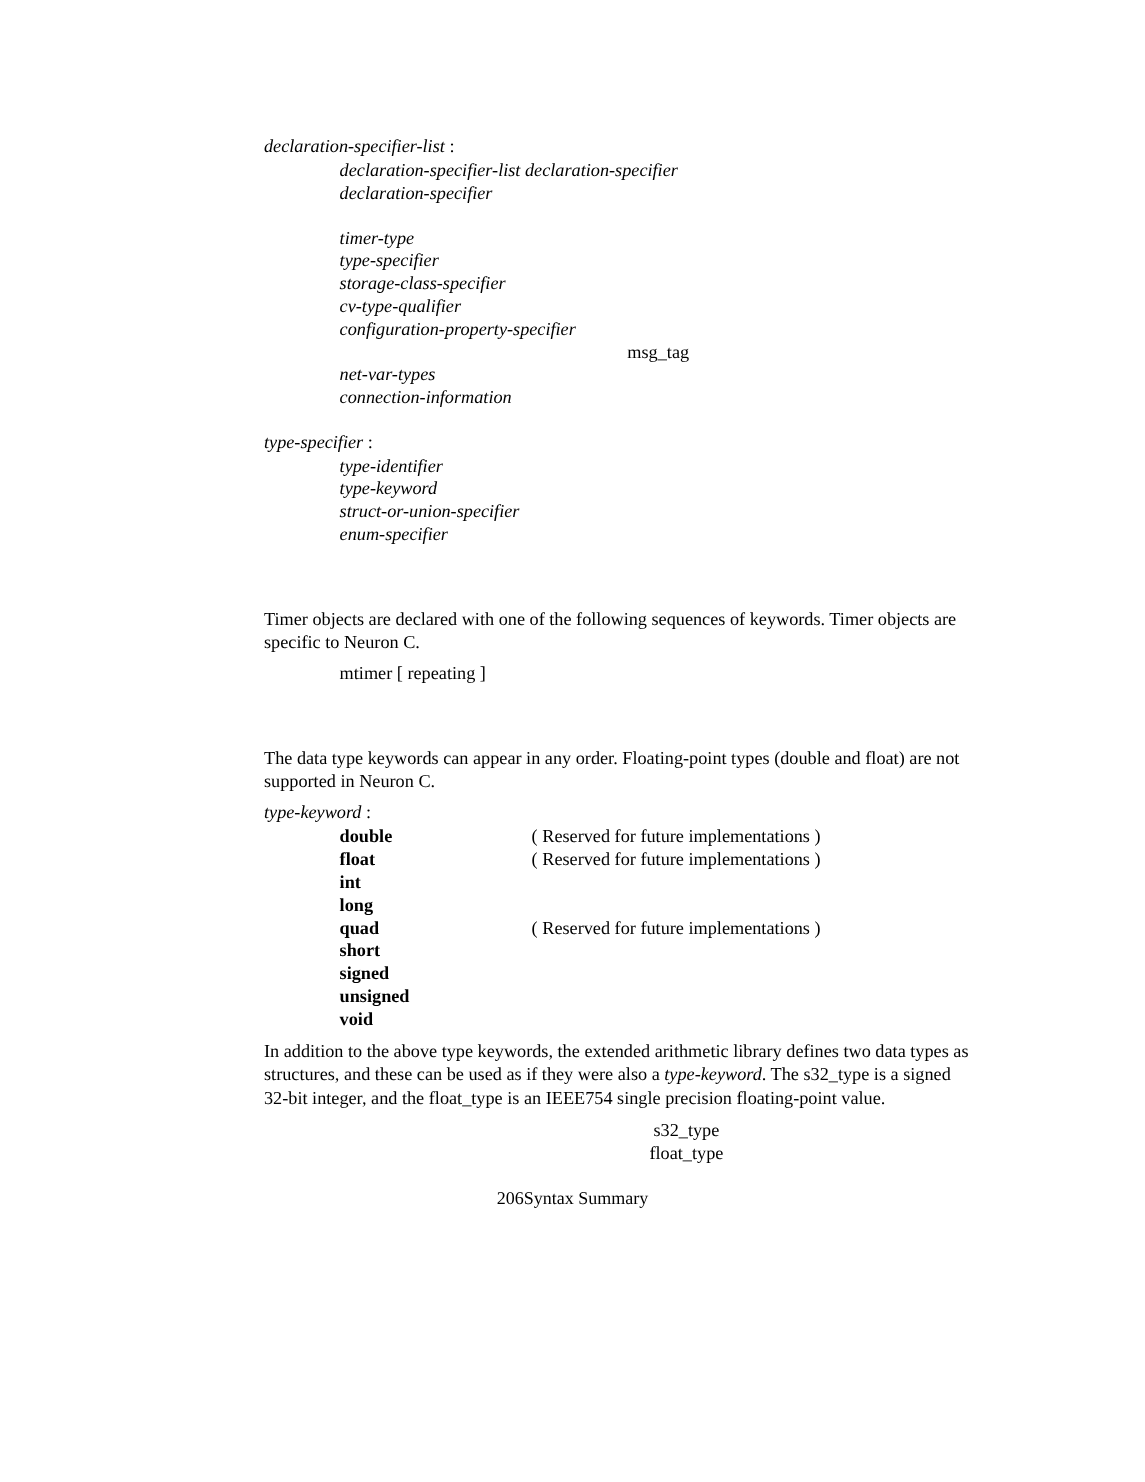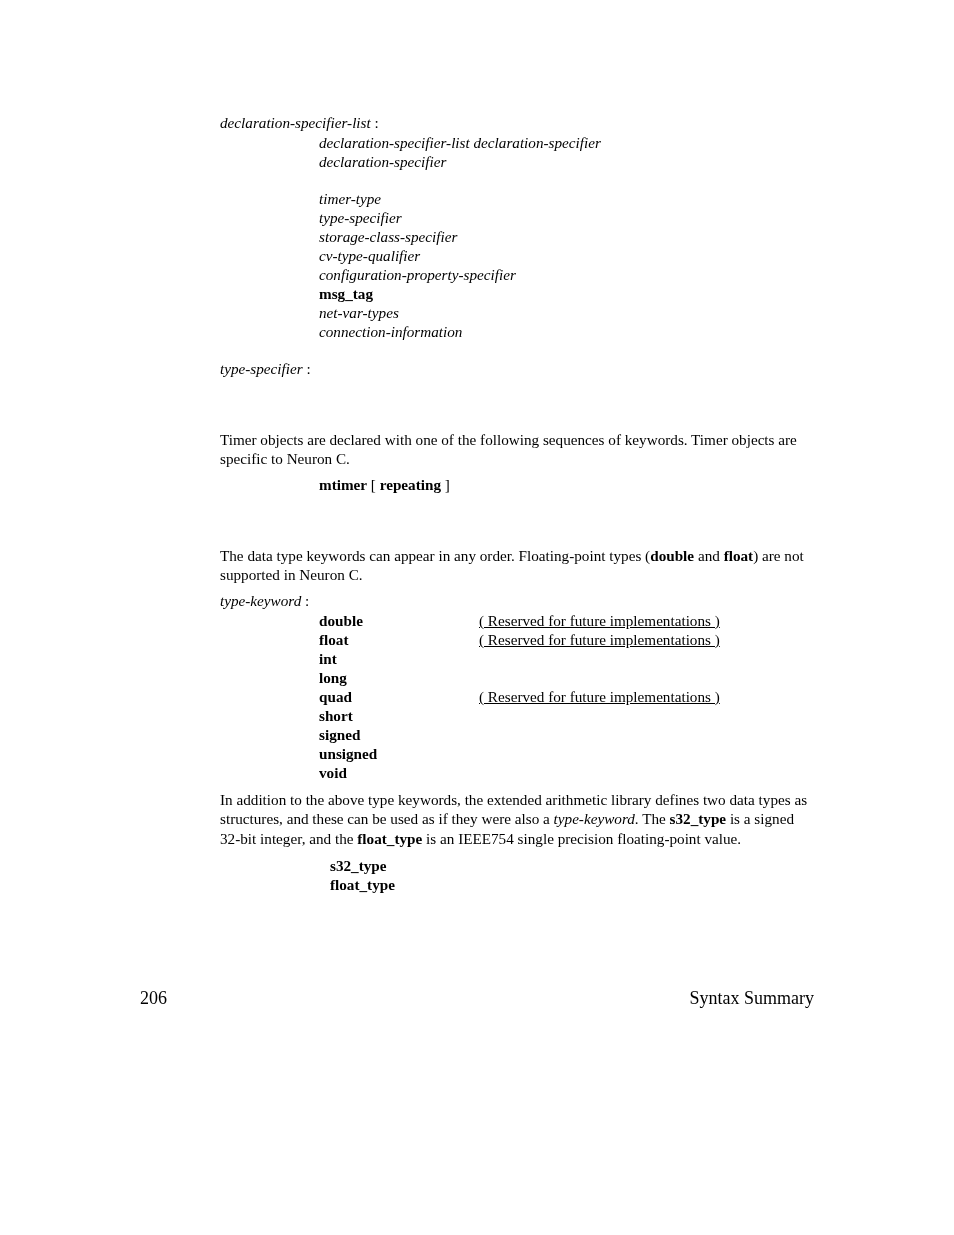--- a/index.html
+++ b/index.html
@@ -20,43 +20,43 @@
   }
   .content {
     margin-left: 80px;
   }
   .prod-head {
     font-style: italic;
     margin-bottom: 1px;
   }
   .prod-head .colon { font-style: normal; }
   .alt-block {
-    margin-left: 99px;
+    margin-left: 63px;
     margin-bottom: 18px;
   }
   .row { white-space: nowrap; }
   .it { font-style: italic; }
-  .bold { font-weight: bold; }
+  .bold { font-weight: normal; text-align: center; }
   .para {
     margin-top: 52px;
     margin-bottom: 6px;
     line-height: 1.28;
   }
   .kw-row { display: flex; }
   .kw-cell1 { width: 160px; font-weight: bold; }
-  .kw-cell2 { flex: 1; text-decoration: underline; }
+  .kw-cell2 { flex: 1; }
   .ext-block { margin-left: 110px; margin-top: 8px; }
   .footer {
     position: absolute;
     bottom: 70px;
     left: 140px;
     right: 140px;
     display: flex;
-    justify-content: space-between;
-    font-size: 18px;
+    justify-content: center;
+    font-size: 15px;
   }
 </style>
 </head>
 <body>
 
 <div class="page">
   <div class="content">
 
     <div class="prod-head">
       <span class="it">declaration-specifier-list</span><span class="colon"> :</span>
@@ -72,20 +72,26 @@
       <div class="row it">storage-class-specifier</div>
       <div class="row it">cv-type-qualifier</div>
       <div class="row it">configuration-property-specifier</div>
       <div class="row bold">msg_tag</div>
       <div class="row it">net-var-types</div>
       <div class="row it">connection-information</div>
     </div>
 
     <div class="prod-head">
       <span class="it">type-specifier</span><span class="colon"> :</span>
+    </div>
+    <div class="alt-block">
+      <div class="row it">type-identifier</div>
+      <div class="row it">type-keyword</div>
+      <div class="row it">struct-or-union-specifier</div>
+      <div class="row it">enum-specifier</div>
     </div>
 
     <div class="para">Timer objects are declared with one of the following sequences of keywords. Timer objects are specific to Neuron C.</div>
     <div class="alt-block">
       <div class="row">
         <span class="bold">mtimer</span><span> [ </span><span class="bold">repeating</span><span> ]</span>
       </div>
     </div>
 
     <div class="para">

